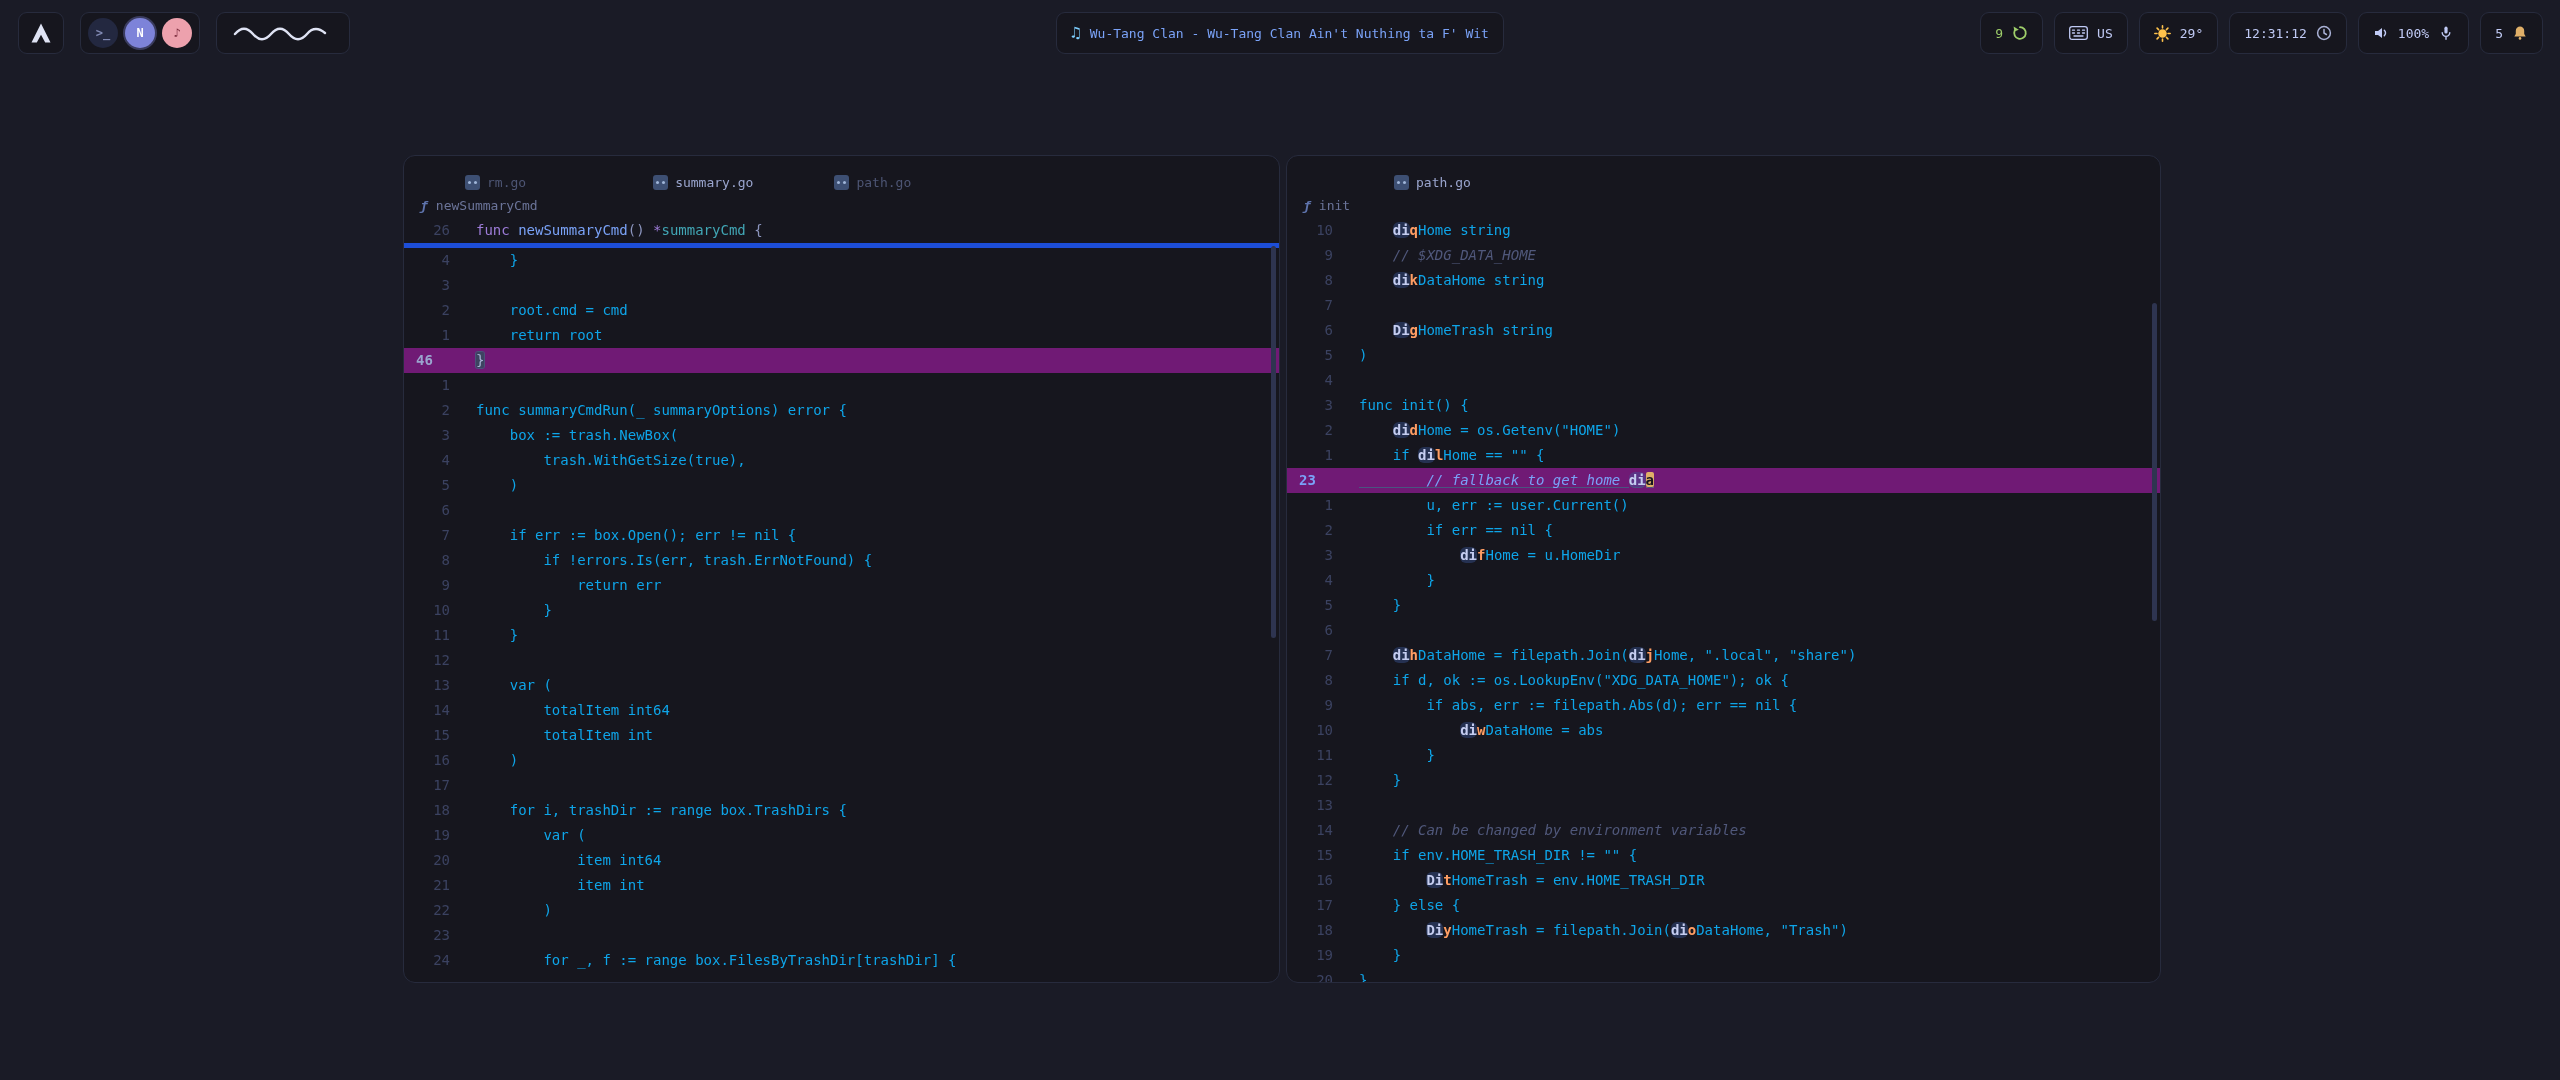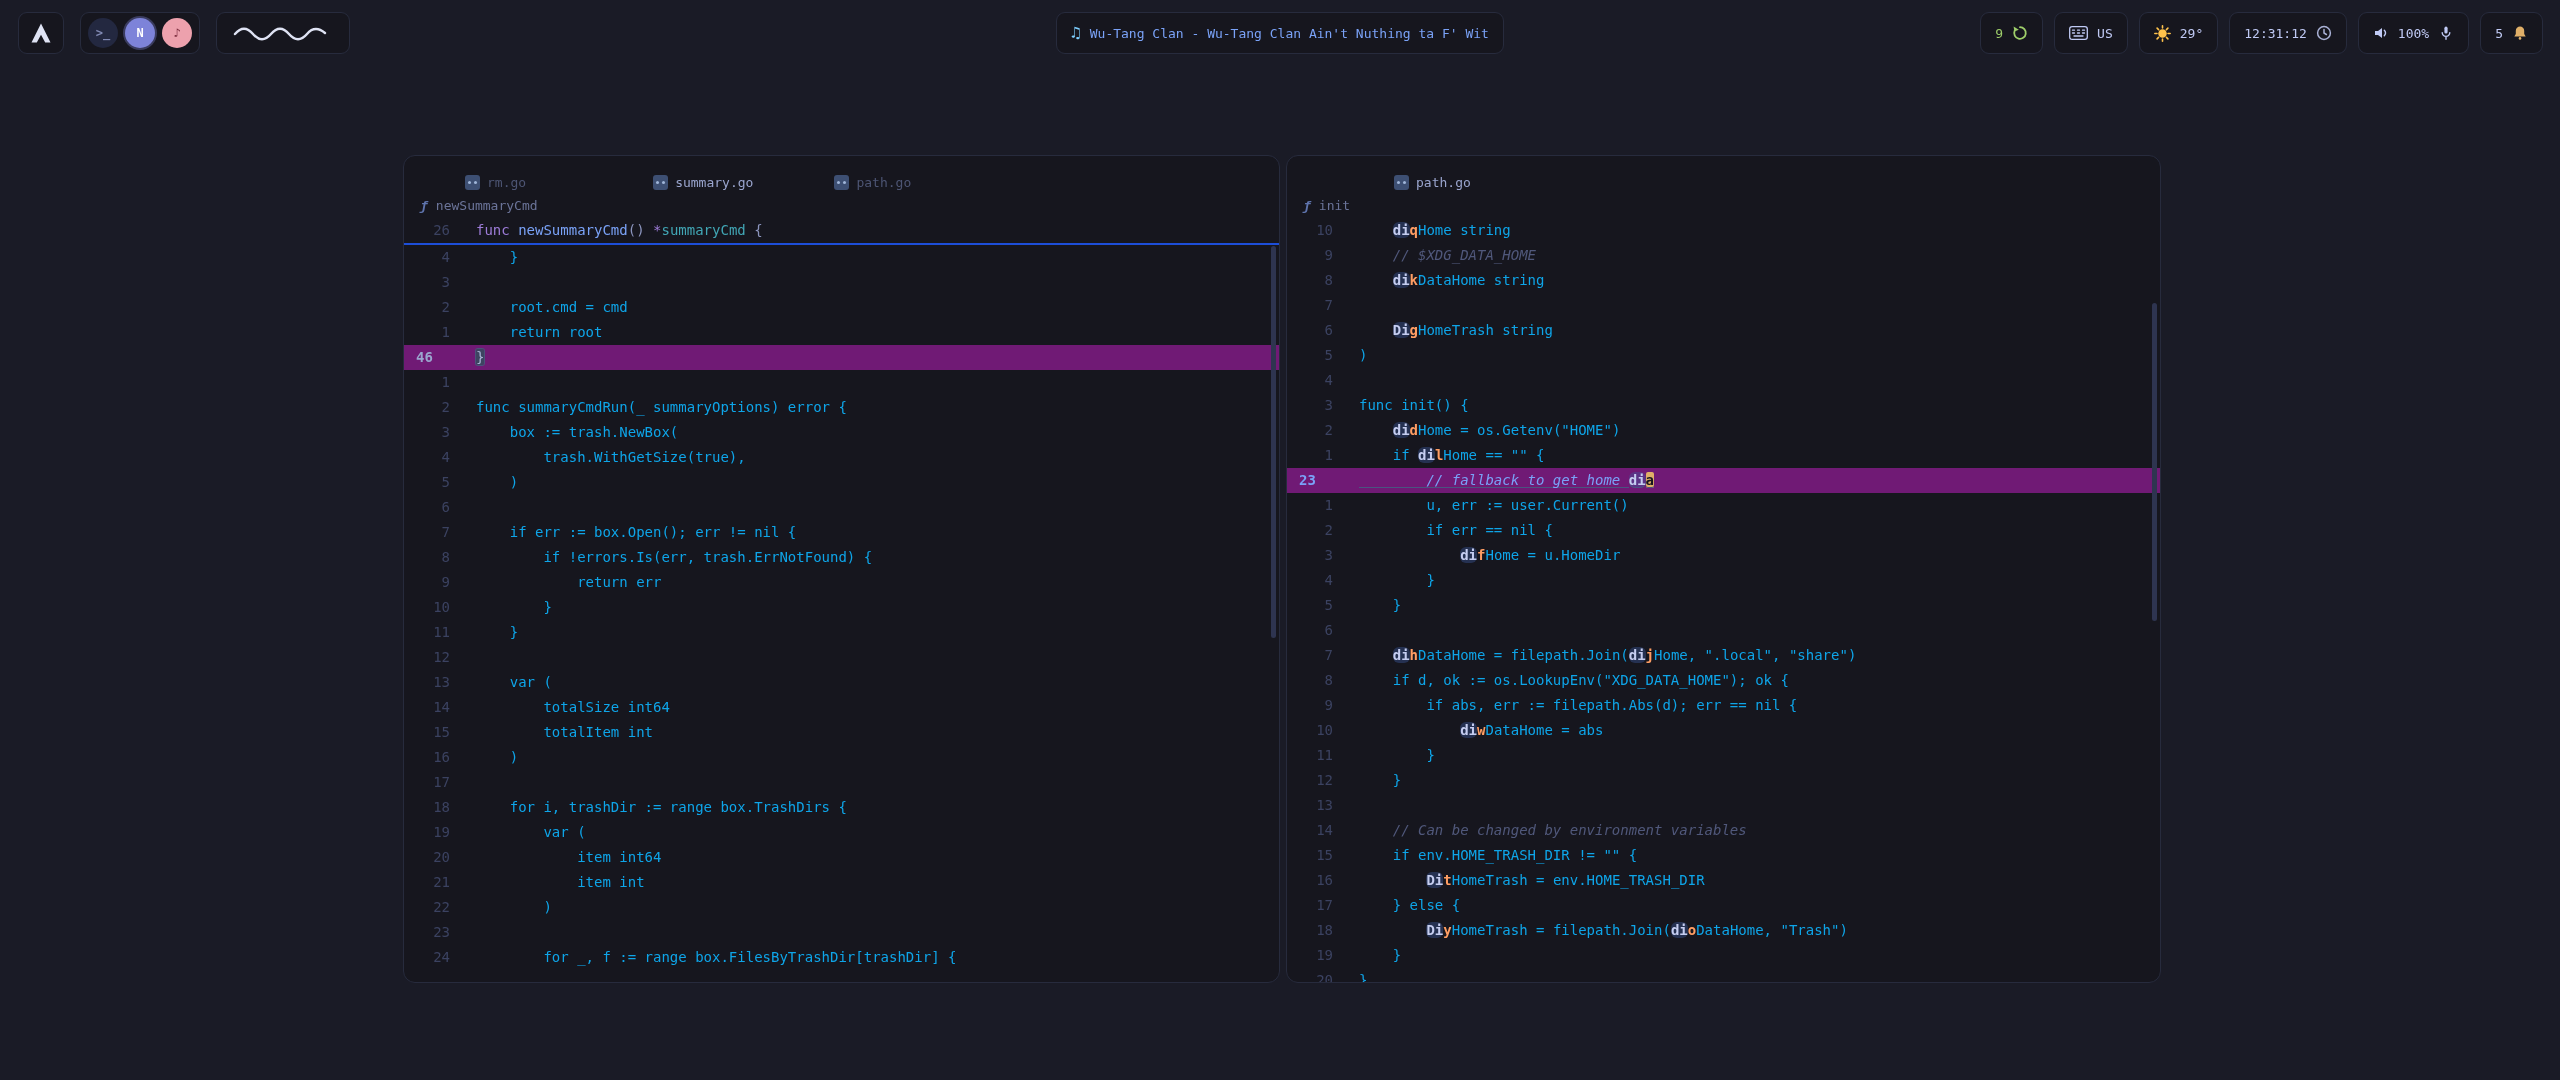--- a/index.html
+++ b/index.html
@@ -40,21 +40,21 @@
   .tabline{height:34px;display:flex;align-items:flex-end;padding:0 0 2px 14px;gap:34px;font-size:13px;}
   .tab{display:flex;align-items:center;gap:7px;color:#4d5574;cursor:pointer;padding-left:47px;}
   .tab.active{color:#9aa5ce;margin-left:46px;}
   .go-chip{width:15px;height:15px;border-radius:3px;background:#3d4f73;position:relative;flex:0 0 15px;}
   .go-chip::after{content:"";position:absolute;left:3px;top:6px;width:3px;height:3px;border-radius:50%;
     background:#9fb5d8;box-shadow:6px 0 0 #9fb5d8;}
   .winbar{height:26px;display:flex;align-items:center;gap:8px;padding-left:16px;font-size:13px;color:#6b7499;}
   .fn-icon{color:#5f74ad;font-style:italic;font-weight:bold;}
   .code{position:relative;font-size:14px;}
   .crow{display:flex;height:25px;line-height:25px;}
-  .crow.ctx{border-bottom:2px solid #1d4ed8;}
+  .crow.ctx{border-bottom:5px solid #1d4ed8;}
   .lnum{flex:0 0 46px;text-align:right;color:#3b4261;user-select:none;}
   .lnum-cur{text-align:left;padding-left:12px;box-sizing:border-box;font-weight:bold;}
   #left-card .lnum-cur{color:#9aa5ce;}
   #right-card .lnum-cur{color:#7aa2f7;}
   .ltext{margin-left:26px;white-space:pre;}
   .cursor-row{background:#701a75;}
   #right-card .cursor-row .ltext span{box-shadow:inset 0 -1px 0 #4a5480;}
   
   .tk-d{color:#0ea5e9;}
   .tk-c{color:#50587b;font-style:italic;}
@@ -247,21 +247,21 @@
       <div class="crow">
         <span class="lnum">12</span>
         <span class="ltext"></span>
       </div>
       <div class="crow">
         <span class="lnum">13</span>
         <span class="ltext"><span class="tk-d">    var (</span></span>
       </div>
       <div class="crow">
         <span class="lnum">14</span>
-        <span class="ltext"><span class="tk-d">        totalSize int64</span></span>
+        <span class="ltext"><span class="tk-d">        totalItem int64</span></span>
       </div>
       <div class="crow">
         <span class="lnum">15</span>
         <span class="ltext"><span class="tk-d">        totalItem int</span></span>
       </div>
       <div class="crow">
         <span class="lnum">16</span>
         <span class="ltext"><span class="tk-d">    )</span></span>
       </div>
       <div class="crow">

